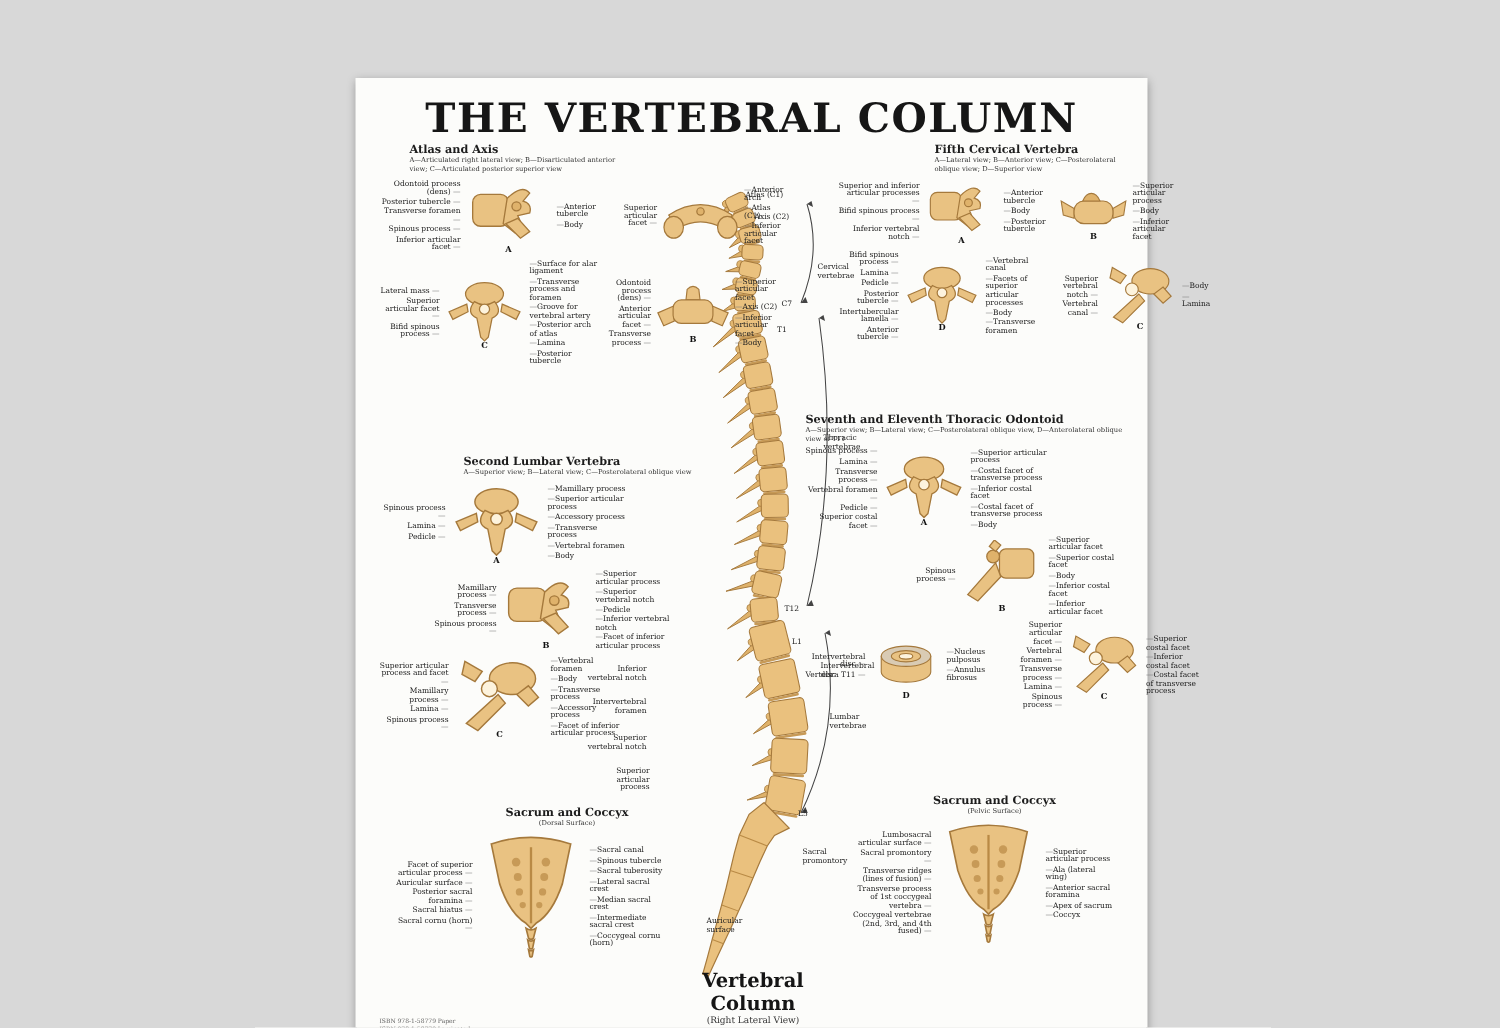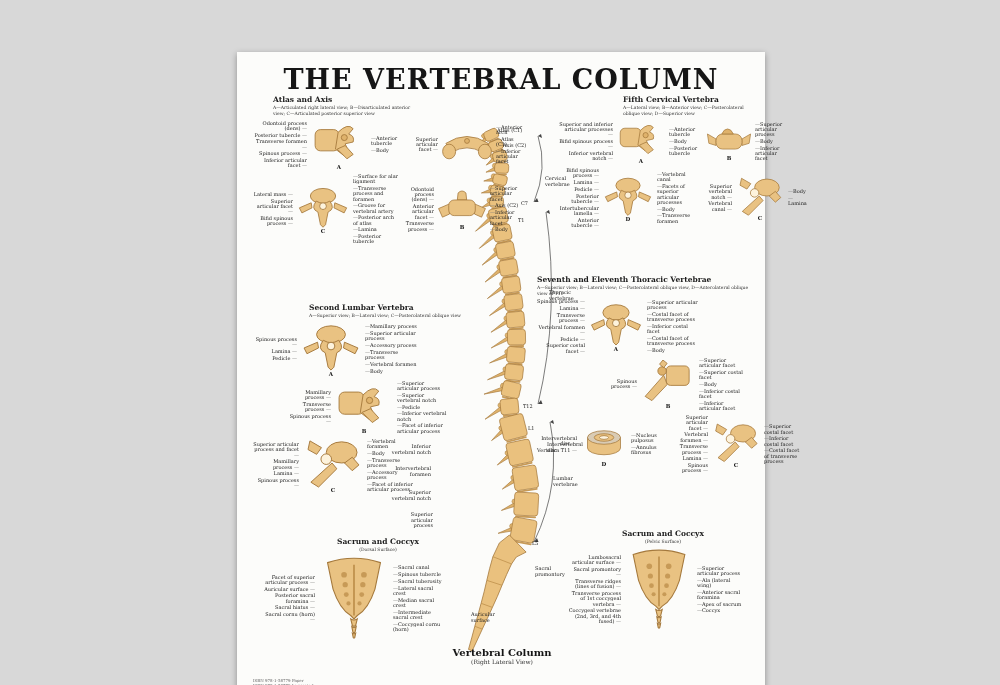--- a/index.html
+++ b/index.html
@@ -23,21 +23,21 @@
   .lbls.right .lb::before{content:"\2014 ";color:#777;}
   .bone{flex:none;}
   .bone *{vector-effect:non-scaling-stroke;}
   
   #spineSvg{position:absolute;left:185px;top:70px;z-index:1;pointer-events:none;}
   .smark{position:absolute;z-index:3;font-size:5px;line-height:1.1;color:#222;}
   .smark.l{text-align:right;}
   .smark.brk{font-style:normal;}
   
   .caption{position:absolute;left:210px;top:595px;width:110px;text-align:center;z-index:3;}
-  .caption .ct{font-size:10px;font-weight:bold;color:#151515;}
+  .caption .ct{font-size:13px;font-weight:bold;color:#151515;}
   .caption .cs{font-size:6px;color:#333;}
   .isbn{position:absolute;left:16px;top:626px;font-size:4px;line-height:1.3;color:#666;z-index:3;}
   .credits{position:absolute;left:28px;right:98px;top:639px;font-size:4.6px;color:#444;text-align:center;z-index:3;}
   .logo{position:absolute;right:12px;top:637px;display:flex;align-items:center;gap:2px;z-index:3;}
   .logo .dia{width:8px;height:8px;background:#111;transform:rotate(45deg) scale(.8);}
   .logo .lt{font-size:4.2px;font-weight:bold;color:#222;width:46px;line-height:1.1;
             font-family:"DejaVu Sans","Liberation Sans",sans-serif;}
 </style>
 </head>
 <body>
@@ -484,21 +484,21 @@
           <span class="lb">Vertebral foramen</span>
           <span class="lb">Body</span>
           <span class="lb">Transverse process</span>
           <span class="lb">Accessory process</span>
           <span class="lb">Facet of inferior articular process</span>
         </div>
     </div>
   </div>
 
   <div class="sec" style="left:300px;top:224px;width:220px">
-    <h3>Seventh and Eleventh Thoracic Vertebrae</h3>
+    <h3>Seventh and Eleventh Thoracic Odontoid</h3>
     <div class="sub">A—Superior view; B—Lateral view; C—Posterolateral oblique view, D—Anterolateral oblique view of T11</div>
     <div class="figrow">
       <div class="lbls left" style="width:48px">
           <span class="lb">Spinous process</span>
           <span class="lb">Lamina</span>
           <span class="lb">Transverse process</span>
           <span class="lb">Vertebral foramen</span>
           <span class="lb">Pedicle</span>
           <span class="lb">Superior costal facet</span>
         </div>

